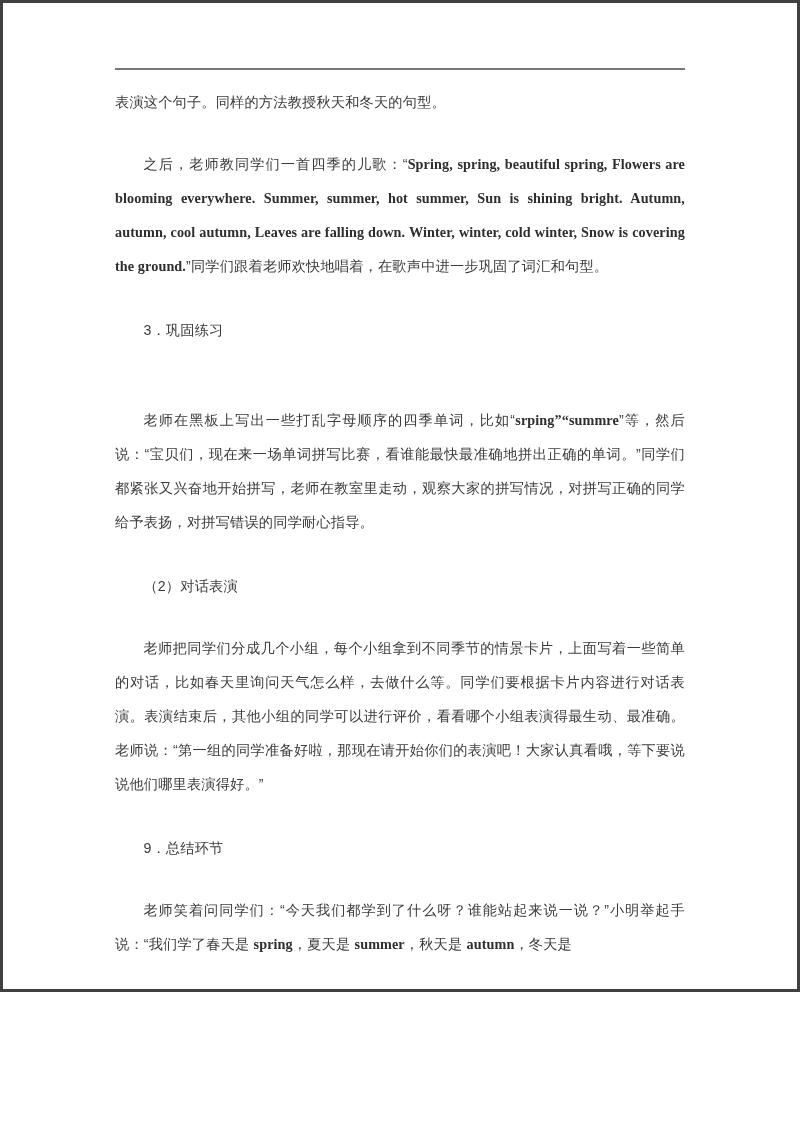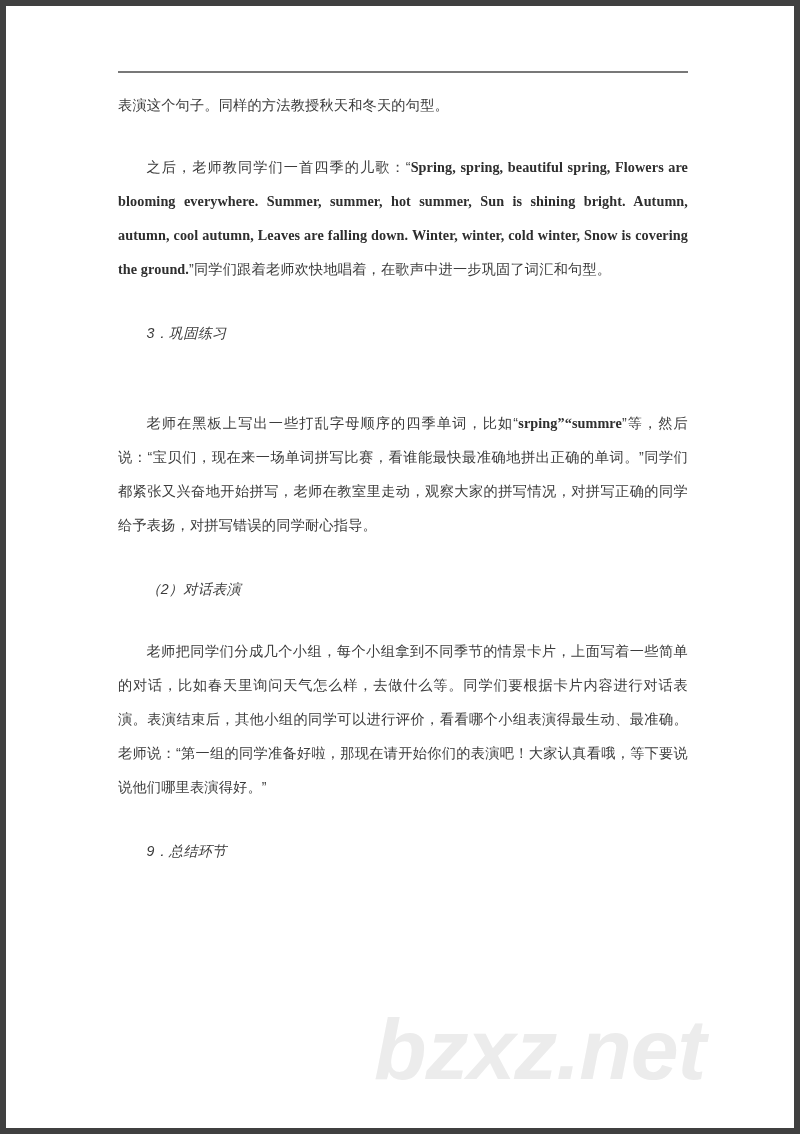--- a/index.html
+++ b/index.html
@@ -3,24 +3,24 @@
 <meta charset="utf-8">
 <style>
   html, body {
     margin: 0;
     padding: 0;
     background: #ffffff;
   }
   .page {
     position: relative;
     width: 800px;
-    height: 1134px;
+    height: 992px;
     background: #ffffff;
     box-sizing: border-box;
-    border: 6px solid #404040;
+    border: 3px solid #404040;
     overflow: hidden;
     font-family: "Liberation Sans", "DejaVu Sans", sans-serif;
   }
   .header-rule {
     position: absolute;
     left: 112px;
     top: 65px;
     width: 570px;
     height: 2px;
     background: #787878;
@@ -43,21 +43,20 @@
   }
   p.cont {
     text-indent: 0;
   }
   p.indent {
     text-indent: 2em;
   }
   p.heading {
     text-indent: 2em;
     font-weight: 500;
-    font-style: italic;
   }
   .gap-md { height: 28px; }
   .gap-lg { height: 30px; }
   .en {
     font-family: Liberation Serif, serif;
     font-weight: 600;
     color: #2e2e2e;
     letter-spacing: 0.1px;
   }
   .watermark {
@@ -116,20 +115,21 @@
     <div class="gap-md"></div>
 
     <p class="indent">老师把同学们分成几个小组，每个小组拿到不同季节的情景卡片，上面写着一些简单的对话，比如春天里询问天气怎么样，去做什么等。同学们要根据卡片内容进行对话表演。表演结束后，其他小组的同学可以进行评价，看看哪个小组表演得最生动、最准确。老师说：“第一组的同学准备好啦，那现在请开始你们的表演吧！大家认真看哦，等下要说说他们哪里表演得好。”</p>
 
     <div class="gap-lg"></div>
 
     <p class="heading">9．总结环节</p>
 
     <div class="gap-md"></div>
 
+    <p class="indent">老师笑着问同学们：“今天我们都学到了什么呀？谁能站起来说一说？”小明举起手说：“我们学了春天是 <span class="en">spring</span>，夏天是 <span class="en">summer</span>，秋天是 <span class="en">autumn</span>，冬天是</p>
 
   </div>
 
   <div class="watermark">bzxz.net</div>
 
   <div class="bottom-rule"></div>
 
 </div>
 
 </body></html>

